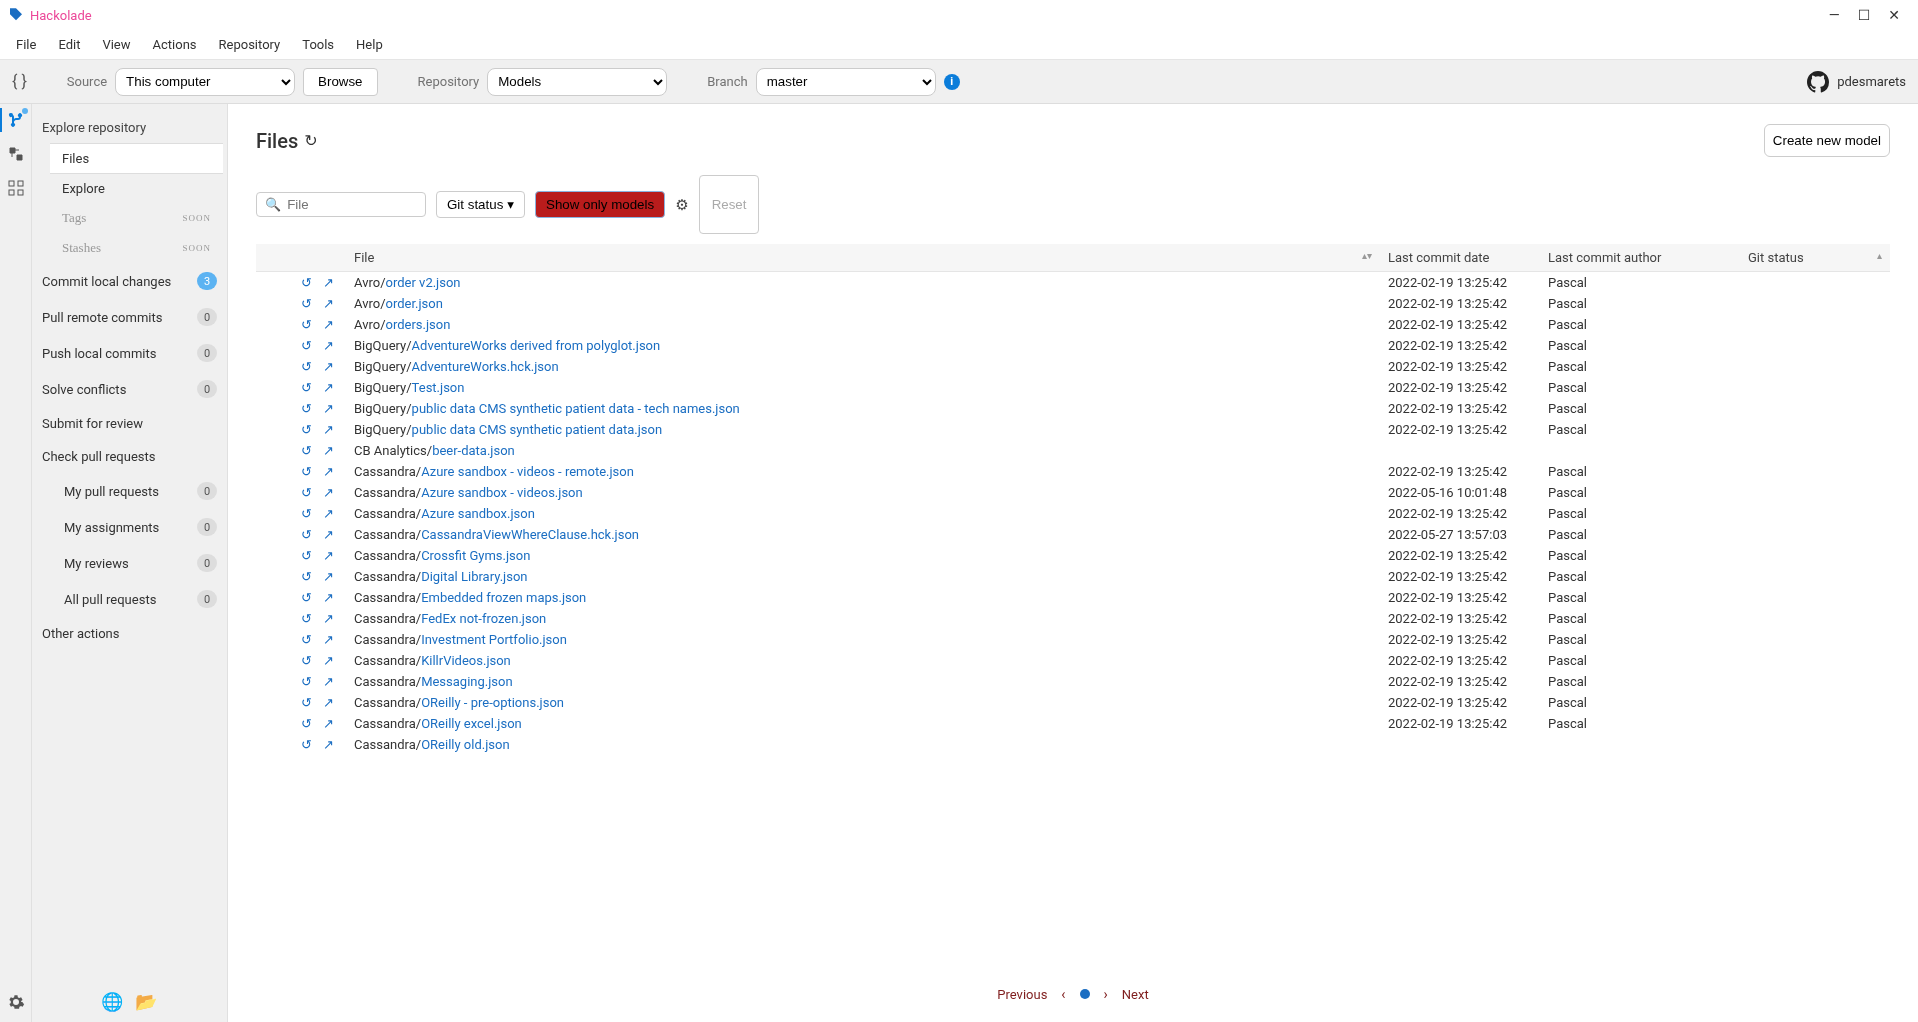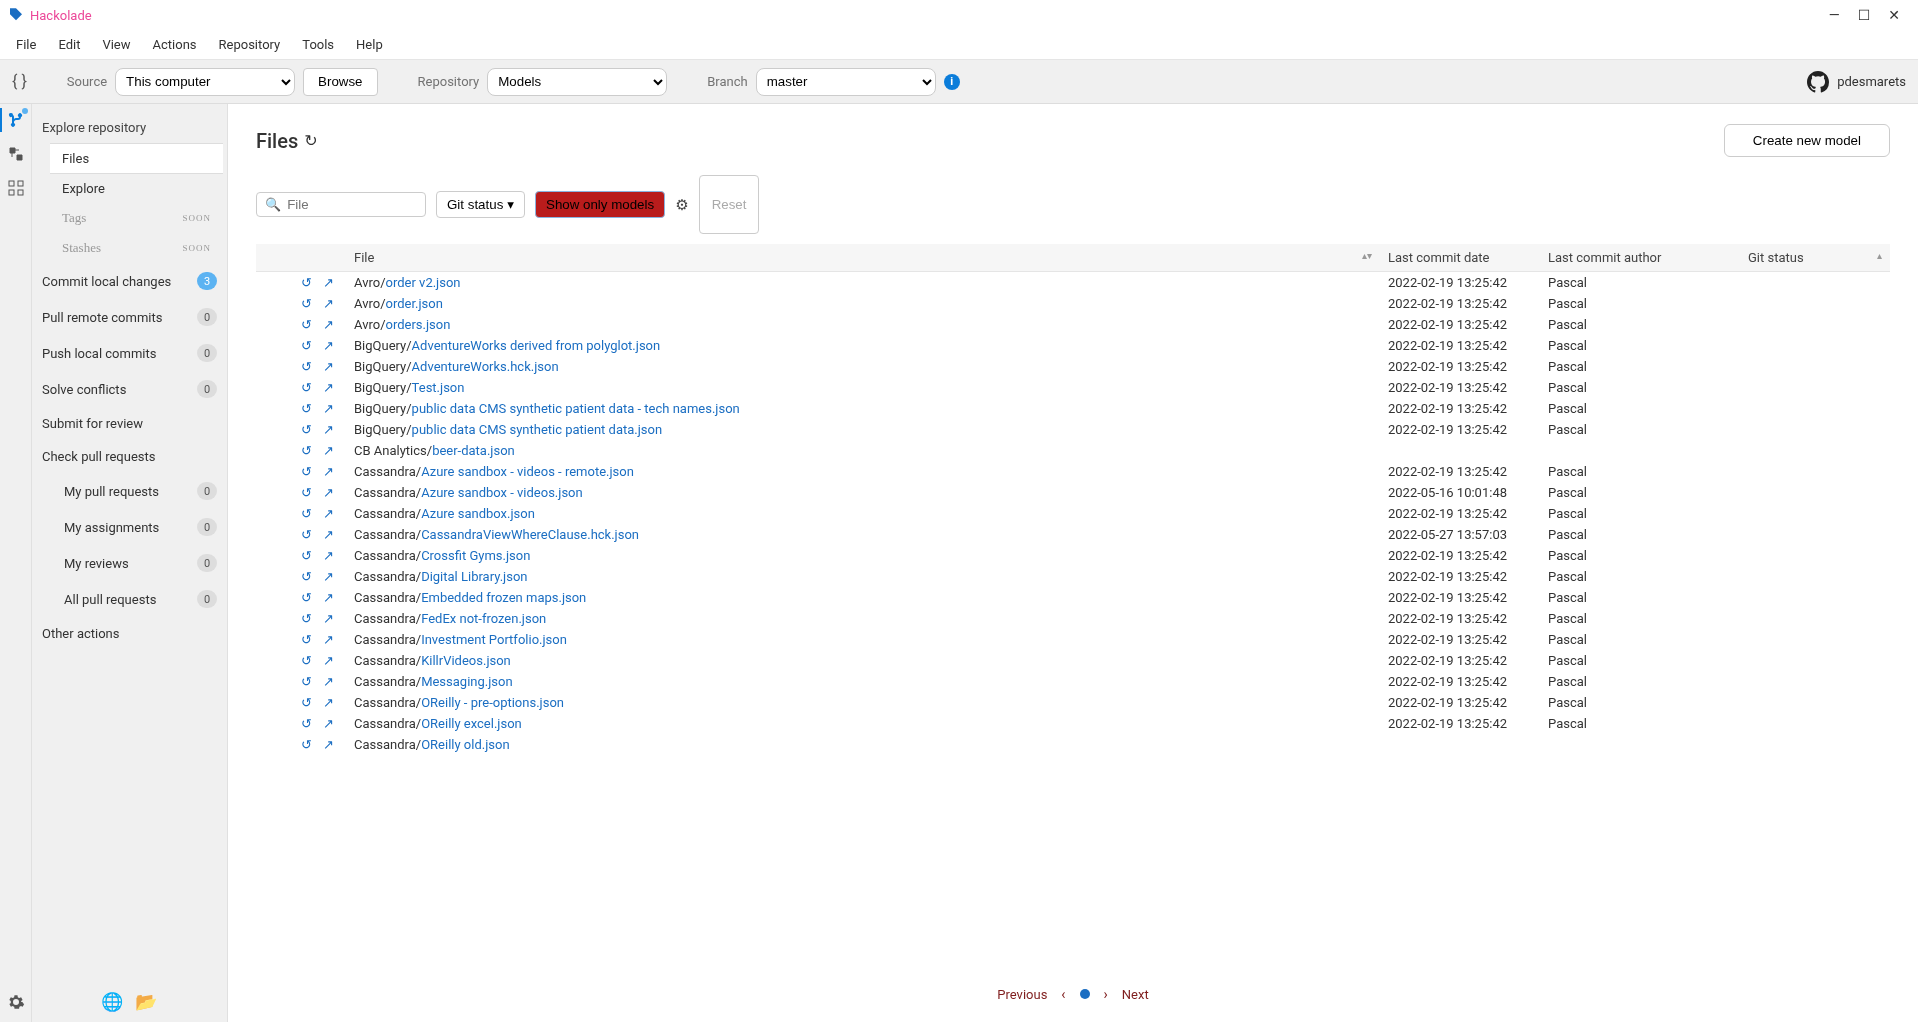--- a/index.html
+++ b/index.html
@@ -35,21 +35,21 @@
 .sb-item.disabled { color: #999; cursor: default; font-family: Liberation Serif, serif; }
 .sb-main-item { padding: 9px 10px; cursor: pointer; display:flex; justify-content:space-between; align-items:center; }
 .badge { min-width: 20px; height: 18px; border-radius: 10px; background: #ddd; color: #555; font-size: 11px; display:inline-flex; align-items:center; justify-content:center; padding:0 6px; }
 .badge.blue { background: #5cb3f2; color: #fff; }
 .sb-footer { margin-top:auto; padding:10px; display:flex; gap:12px; justify-content:center; }
 .sb-footer span { cursor:pointer; color:#555; font-size:18px; }
 .content { flex:1; padding: 20px 28px; overflow:auto; display:flex; flex-direction:column; }
 .content-head { display:flex; justify-content:space-between; align-items:center; margin-bottom:18px; }
 .content-head h2 { font-size: 20px; font-weight: 500; display:flex; align-items:center; gap:6px; }
 .refresh-icon { cursor:pointer; font-size:16px; color:#333; }
-.create-btn { border:1px solid #ccc; border-radius:6px; padding:8px 28px; background:#fff; cursor:pointer; }
+.create-btn { border:1px solid #ccc; border-radius:6px; padding:8px 8px; background:#fff; cursor:pointer; }
 .filters { display:flex; gap:10px; align-items:center; margin-bottom:10px; }
 .search-box { border:1px solid #ccc; border-radius:4px; padding:4px 8px; display:flex; align-items:center; gap:6px; width:170px; }
 .search-box input { border:none; outline:none; width:100%; }
 .filter-btn { border:1px solid #ccc; border-radius:4px; padding:5px 10px; background:#fff; cursor:pointer; display:flex; align-items:center; gap:4px; }
 .filter-btn.active { background:#b91c1c; border-color:#8ab4e0; }
 .gear { cursor:pointer; font-size:15px; color:#444; }
 .reset { border:1px solid #ccc; border-radius:4px; padding:21px 12px; background:#fff; color:#aaa; cursor:pointer; }
 .table-wrap { flex:1; }
 table { width:100%; border-collapse: collapse; font-size:13px; }
 thead th { text-align:left; font-weight:normal; color:#444; background:#f6f6f6; padding:6px 8px; border-bottom:1px solid #e5e5e5; }

